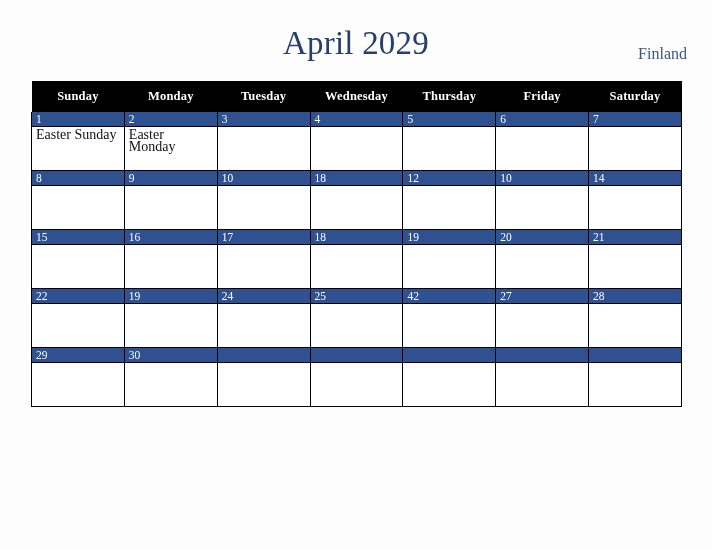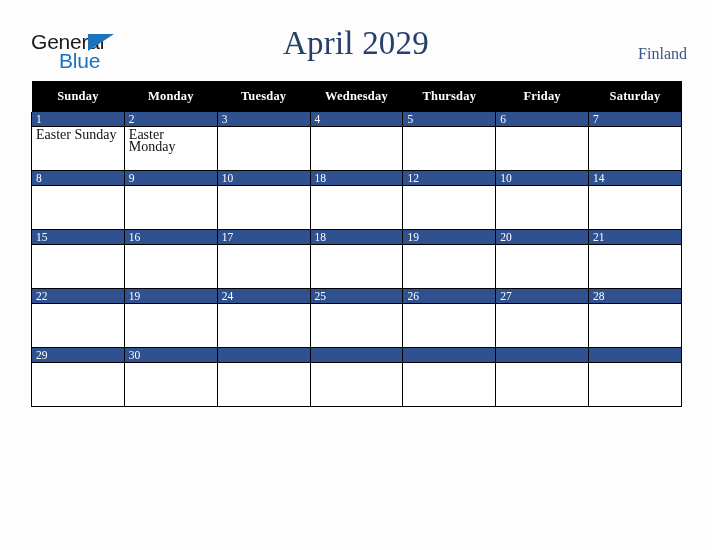--- a/index.html
+++ b/index.html
@@ -150,25 +150,20 @@
     display: block;
   }
 </style>
 </head>
 <body>
 
 <div class="page">
 
   <div class="topbar">
 
-    <div class="logo">
-      <span class="logo-row1">General</span>
-      <span class="logo-tri"></span>
-      <span class="logo-row2">Blue</span>
-    </div>
 
     <div class="title">April 2029</div>
 
     <div class="country">Finland</div>
 
   </div>
 
   <table class="calendar">
     <thead>
       <tr>
@@ -287,21 +282,21 @@
           </td>
           <td>
             <span class="daynum">24</span>
             <div class="events"></div>
           </td>
           <td>
             <span class="daynum">25</span>
             <div class="events"></div>
           </td>
           <td>
-            <span class="daynum">26</span>
+            <span class="daynum">42</span>
             <div class="events"></div>
           </td>
           <td>
             <span class="daynum">27</span>
             <div class="events"></div>
           </td>
           <td>
             <span class="daynum">28</span>
             <div class="events"></div>
           </td>

